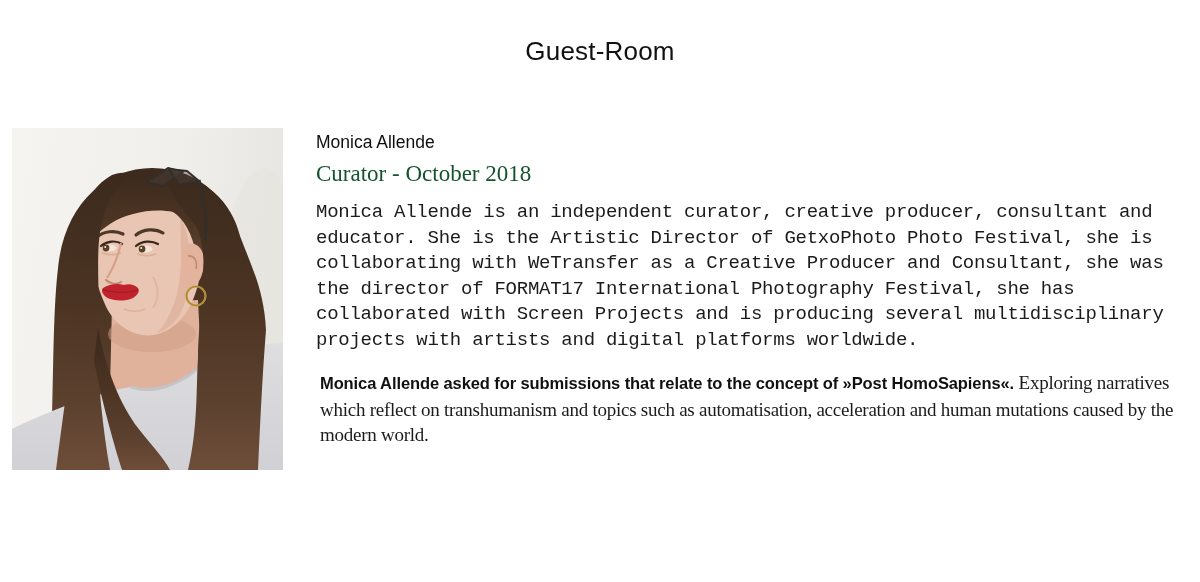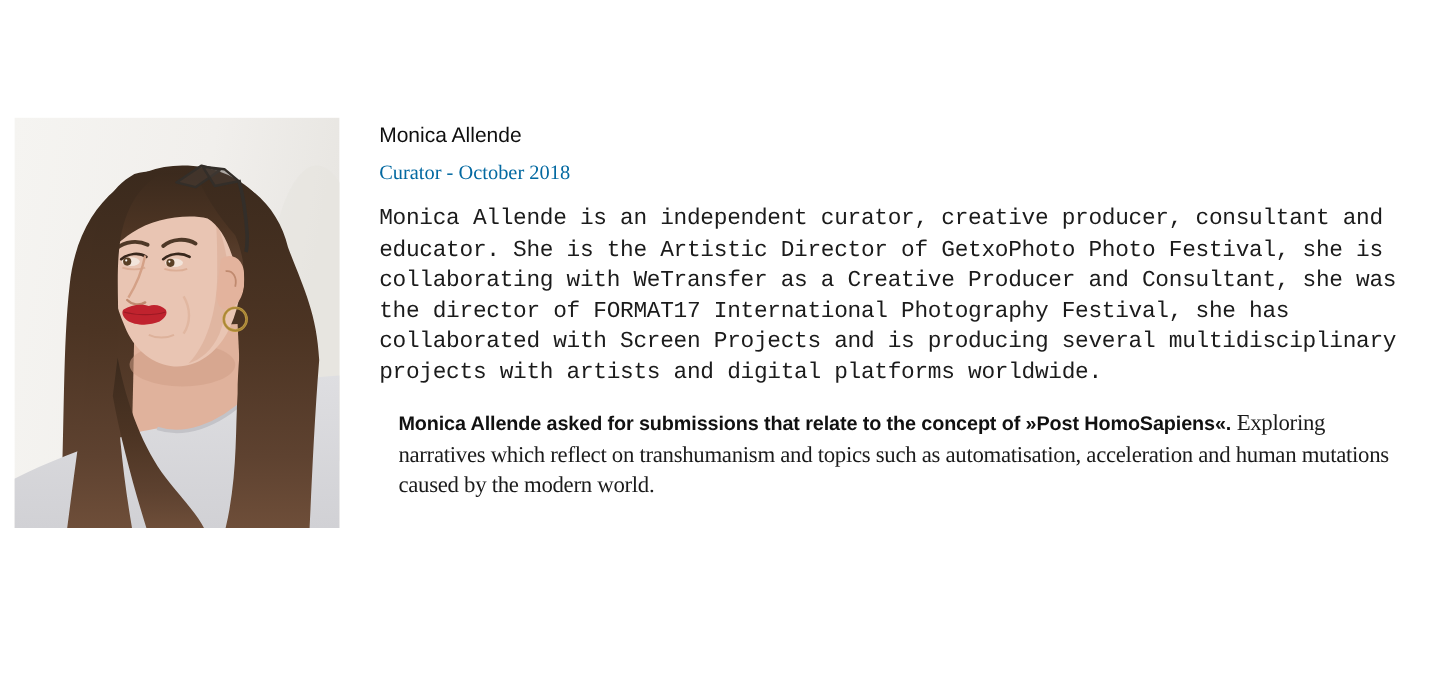--- a/index.html
+++ b/index.html
@@ -56,53 +56,54 @@
   .curator-name {
     margin: 0 0 11px 0;
     font-family: "Liberation Sans", sans-serif;
     font-weight: 400;
     font-size: 17.5px;
     line-height: 21px;
     color: #0f0f0f;
   }
   .curator-role {
     margin: 0 0 16px 0;
-    font-size: 17px;
+    font-size: 23px;
     line-height: 20px;
-    color: #0369a1;
+    color: #14532d;
   }
   .curator-bio {
     margin: 0 0 17px 0;
     font-size: 19px;
     line-height: 25.5px;
     letter-spacing: -0.25px;
     color: #1b1b1b;
     font-family: Liberation Mono, monospace;
   }
   .curator-brief {
-    margin: 16px;
+    margin: 4px;
     font-size: 19px;
     line-height: 25.5px;
     letter-spacing: -0.25px;
     color: #1b1b1b;
   }
   .curator-brief strong {
     font-family: "Liberation Sans", sans-serif;
     font-weight: 700;
     font-size: 16.5px;
     letter-spacing: -0.1px;
     color: #111111;
   }
 </style>
 </head>
 <body>
 
 <div class="page">
 
   <header class="page-header">
+    <h1 class="page-title">Guest-Room</h1>
   </header>
 
   <section class="curator-row">
 
     <figure class="curator-photo" role="img" aria-label="Portrait photo of Monica Allende, long brown hair, sunglasses on head, red lipstick, grey sweatshirt">
       <svg viewBox="0 0 271 342" width="271" height="342" xmlns="http://www.w3.org/2000/svg">
         <defs>
           <linearGradient id="gBg" x1="0" y1="0" x2="1" y2="0.2">
             <stop offset="0" stop-color="#f5f4f1"></stop>
             <stop offset="0.6" stop-color="#f1efec"></stop>

